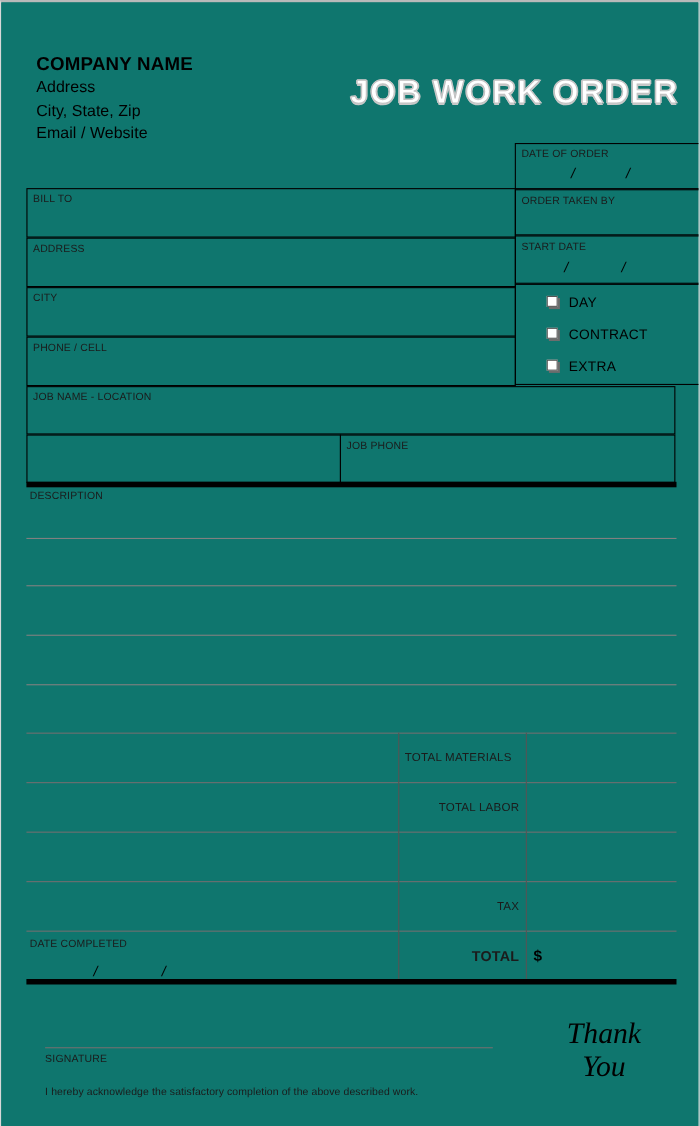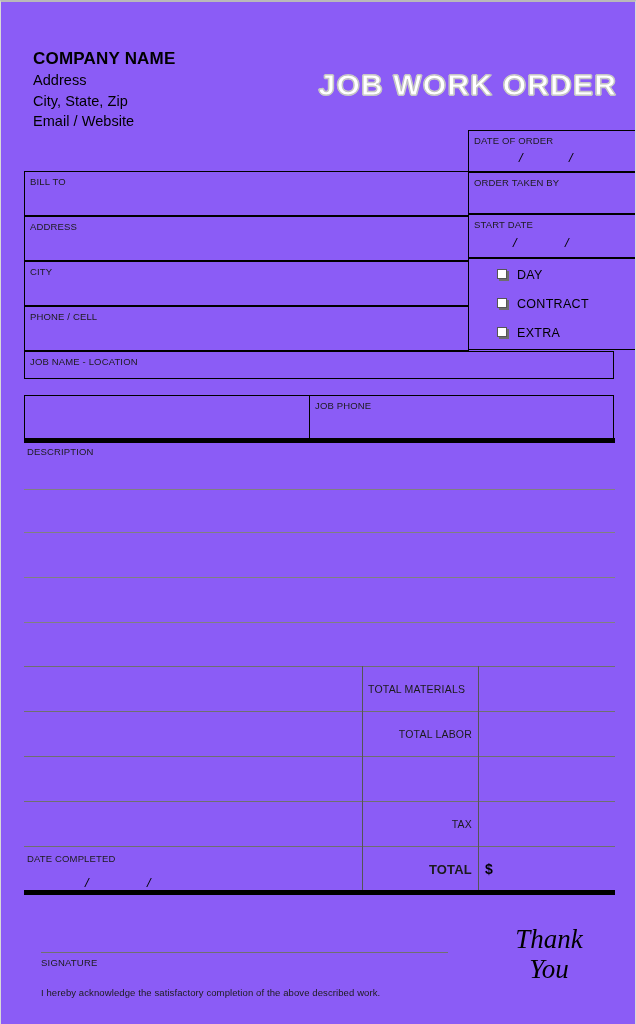--- a/index.html
+++ b/index.html
@@ -9,21 +9,21 @@
   }
   body {
     font-family: "Liberation Sans", sans-serif;
     color: #000;
   }
 
   #page {
     position: relative;
     width: 636px;
     height: 1024px;
-    background: #8b5cf6;
+    background: #0f766e;
     box-sizing: border-box;
     border-top: 2px solid #b9b9b9;
     border-left: 1px solid #d8d8d8;
     border-right: 1px solid #d8d8d8;
     overflow: hidden;
   }
 
   
   .header {
     position: absolute;
@@ -263,21 +263,21 @@
   </div>
 
   <div class="leftbox" style="top:259px; height:45px;">
     <span class="lbl lbl-left">CITY</span>
   </div>
 
   <div class="leftbox" style="top:304px; height:45px;">
     <span class="lbl lbl-left">PHONE / CELL</span>
   </div>
 
-  <div class="cellbox" style="left:23px; top:349px; width:590px; height:28px;">
+  <div class="cellbox" style="left:23px; top:349px; width:590px; height:44px;">
     <span class="lbl lbl-left">JOB NAME - LOCATION</span>
   </div>
 
   <div class="cellbox" style="left:23px; top:393px; width:286px; height:44px;"></div>
   <div class="cellbox" style="left:308px; top:393px; width:305px; height:44px;">
     <span class="lbl lbl-left">JOB PHONE</span>
   </div>
 
   <div class="thickbar" style="top:436px;"></div>
 

